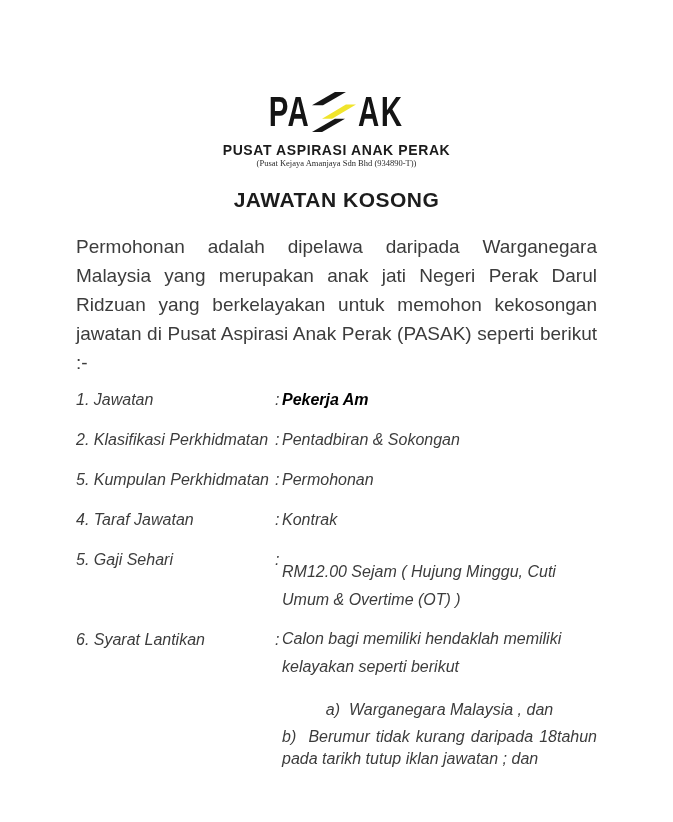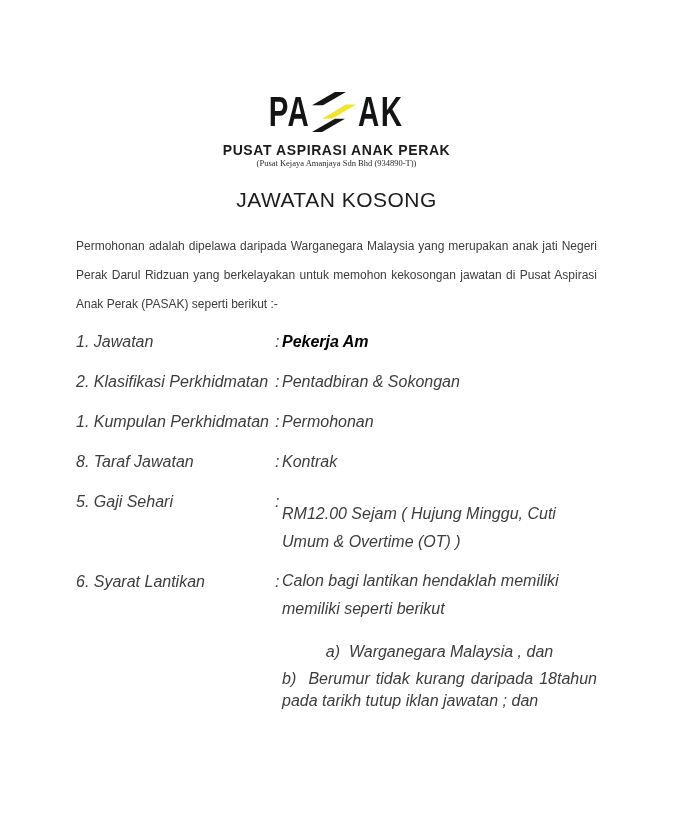--- a/index.html
+++ b/index.html
@@ -52,29 +52,29 @@
     font-family: "Liberation Serif", serif;
     font-size: 8.5px;
     line-height: 11px;
     color: #2a2a2a;
   }
   
   .doc-title {
     margin-top: 19px;
     text-align: center;
     font-size: 21px;
-    font-weight: 400;
+    font-weight: 700;
     letter-spacing: 0.5px;
     line-height: 23px;
     color: #1c1c1c;
   }
   
   .intro {
     margin-top: 21px;
-    font-size: 12px;
+    font-size: 19px;
     line-height: 29px;
     text-align: justify;
   }
   
   .details { margin-top: 8px; font-size: 16px; }
   .detail-row {
     display: grid;
     grid-template-columns: 199px 7px 1fr;
     margin-bottom: 11px;
     font-style: italic;
@@ -129,45 +129,45 @@
         <div class="value value-bold">Pekerja Am</div>
       </div>
 
       <div class="detail-row">
         <div class="label">2. Klasifikasi Perkhidmatan</div>
         <div class="colon">:</div>
         <div class="value">Pentadbiran &amp; Sokongan</div>
       </div>
 
       <div class="detail-row">
-        <div class="label">1. Kumpulan Perkhidmatan</div>
+        <div class="label">5. Kumpulan Perkhidmatan</div>
         <div class="colon">:</div>
         <div class="value">Permohonan</div>
       </div>
 
       <div class="detail-row">
-        <div class="label">8. Taraf Jawatan</div>
+        <div class="label">4. Taraf Jawatan</div>
         <div class="colon">:</div>
         <div class="value">Kontrak</div>
       </div>
 
       <div class="detail-row">
         <div class="label">5. Gaji Sehari</div>
         <div class="colon">:</div>
         <div class="value">
           <div class="value-extra">RM12.00 Sejam ( Hujung Minggu, Cuti
 Umum &amp; Overtime (OT) )</div>
         </div>
       </div>
 
       <div class="detail-row">
         <div class="label">6. Syarat Lantikan</div>
         <div class="colon">:</div>
         <div class="value">
-          <div class="value-wrap">Calon bagi lantikan hendaklah memiliki memiliki seperti berikut</div>
+          <div class="value-wrap">Calon bagi memiliki hendaklah memiliki kelayakan seperti berikut</div>
           <div class="sub-item-a">a)&nbsp; Warganegara Malaysia , dan</div>
           <div class="sub-item-b">b)&nbsp; Berumur tidak kurang daripada 18tahun pada tarikh tutup iklan jawatan ; dan</div>
         </div>
       </div>
 
     </div>
   </div>
 </div>
 
 </body></html>

